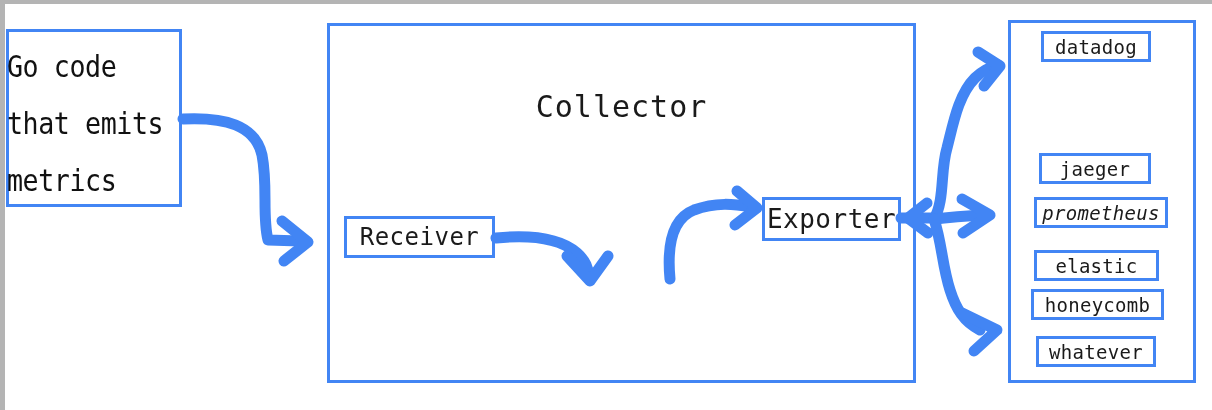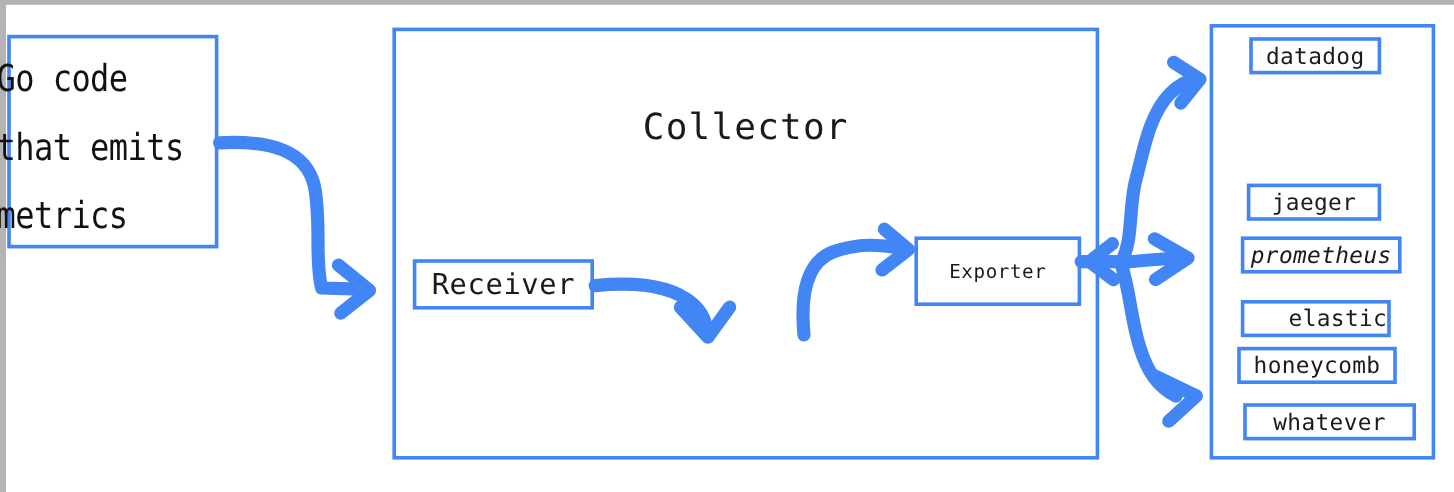--- a/index.html
+++ b/index.html
@@ -41,21 +41,21 @@
     color: #1a1a1a;
   }
 
   
   #source-box {
     left: 6px;
     top: 29px;
     width: 176px;
     height: 178px;
     align-items: flex-start;
-    justify-content: flex-end;
+    justify-content: center;
     padding: 6px 0 0 8px;
     border-width: 3px;
   }
   #source-box .src-text {
     font-family: "DejaVu Sans Mono", "Liberation Mono", monospace;
     font-size: 31px;
     line-height: 57px;
     letter-spacing: -0.5px;
     transform: scaleX(0.86);
     transform-origin: left center;
@@ -97,22 +97,22 @@
     top: 284px;
     width: 153px;
     height: 42px;
     font-size: 24px;
     letter-spacing: 0.5px;
   }
   #exporter-box {
     left: 762px;
     top: 197px;
     width: 139px;
-    height: 58px;
-    font-size: 16px;
+    height: 44px;
+    font-size: 26px;
     letter-spacing: 0.5px;
   }
 
   
   #backends-box {
     left: 1008px;
     top: 20px;
     width: 188px;
     height: 363px;
     display: block;
@@ -182,27 +182,27 @@
 
   <div class="backend-item" style="left:1041px; top:31px; width:110px;">
     <span>datadog</span>
   </div>
   <div class="backend-item" style="left:1039px; top:153px; width:112px;">
     <span>jaeger</span>
   </div>
   <div class="backend-item" style="left:1034px; top:197px; width:134px;font-style:italic;">
     <span>prometheus</span>
   </div>
-  <div class="backend-item" style="left:1034px; top:250px; width:125px;justify-content:flex-end;">
+  <div class="backend-item" style="left:1034px; top:250px; width:125px;">
     <span>elastic</span>
   </div>
   <div class="backend-item" style="left:1031px; top:289px; width:133px;">
     <span>honeycomb</span>
   </div>
-  <div class="backend-item" style="left:1036px; top:336px; width:144px;">
+  <div class="backend-item" style="left:1036px; top:336px; width:120px;">
     <span>whatever</span>
   </div>
 
   <svg class="arrows" viewBox="0 0 1212 410">
 
     <g>
       <path d="M 183 119 C 225 117, 255 125, 262 155 C 268 186, 262 216, 268 240 L 300 241"></path>
       <path d="M 282 221 L 308 242 L 284 261"></path>
     </g>
 

